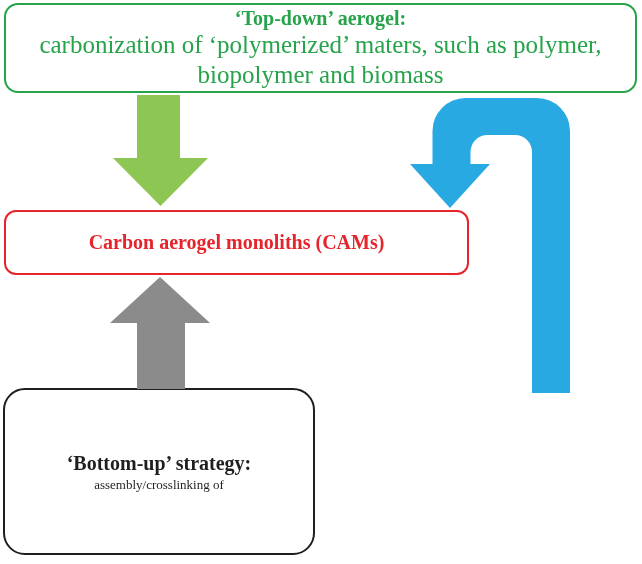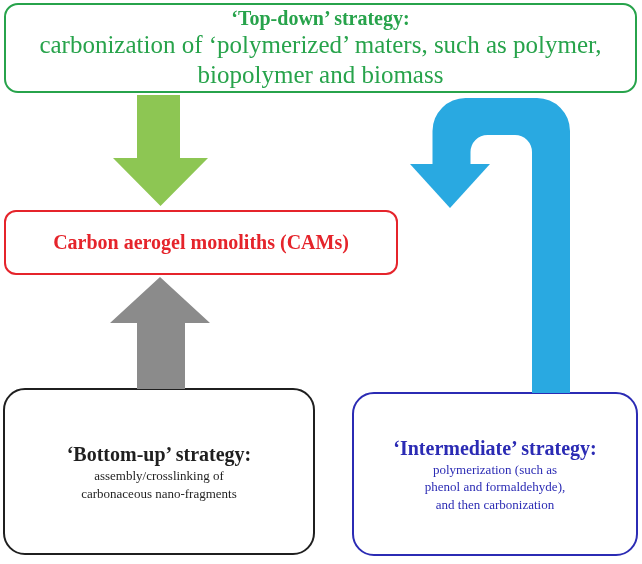--- a/index.html
+++ b/index.html
@@ -23,21 +23,21 @@
   }
   .box-topdown {
     left: 4px; top: 3px; width: 633px; height: 90px;
     border: 2px solid #27a34b;
     border-radius: 14px;
     color: #27a34b;
   }
   .box-topdown .title { font-weight: bold; font-size: 20px; line-height: 1.2; }
   .box-topdown .body  { font-size: 25px; line-height: 1.22; max-width: 606px; }
   .box-cams {
-    left: 4px; top: 210px; width: 394px; height: 65px;
+    left: 4px; top: 210px; width: 465px; height: 65px;
     border: 2px solid #e5242b;
     border-radius: 12px;
     color: #e5242b;
   }
   .box-cams .title { font-weight: bold; font-size: 20px; }
   .box-bottomup {
     left: 3px; top: 388px; width: 312px; height: 167px;
     border: 2px solid #1f1f1f;
     border-radius: 22px;
     color: #1f1f1f;
@@ -56,40 +56,33 @@
     width: 642px; height: 564px;
     pointer-events: none;
   }
 </style>
 </head>
 <body>
 
 <div class="canvas">
 
   <div class="box box-topdown">
-    <div class="title">‘Top-down’ strategy:</div>
+    <div class="title">‘Top-down’ aerogel:</div>
     <div class="body">carbonization of ‘polymerized’ maters, such as polymer, biopolymer and biomass</div>
   </div>
 
   <div class="box box-cams">
     <div class="title">Carbon aerogel monoliths (CAMs)</div>
   </div>
 
   <div class="box box-bottomup">
     <div class="strategy-title">‘Bottom-up’ strategy:</div>
     <div class="strategy-line">assembly/crosslinking of</div>
-    <div class="strategy-line">carbonaceous nano-fragments</div>
   </div>
 
-  <div class="box box-intermediate">
-    <div class="strategy-title">‘Intermediate’ strategy:</div>
-    <div class="strategy-line">polymerization (such as</div>
-    <div class="strategy-line">phenol and formaldehyde),</div>
-    <div class="strategy-line">and then carbonization</div>
-  </div>
 
   <svg class="arrows" viewBox="0 0 642 564" xmlns="http://www.w3.org/2000/svg">
 
     <polygon points="137,95 180,95 180,158 208,158 160.5,206 113,158 137,158" fill="#8dc653"></polygon>
 
     <polygon points="160,277 210,323 185,323 185,389 137,389 137,323 110,323" fill="#8b8b8b"></polygon>
 
     <path d="M432.5,166 L432.5,131 A33,33 0 0 1 465.5,98 L537,98 A33,33 0 0 1 570,131 L570,393 L532,393 L532,152 A17,17 0 0 0 515,135 L487.5,135 A17,17 0 0 0 470.5,152 L470.5,166 Z" fill="#29a9e1"></path>
     <polygon points="410,164 490,164 450,208" fill="#29a9e1"></polygon>
   </svg>

